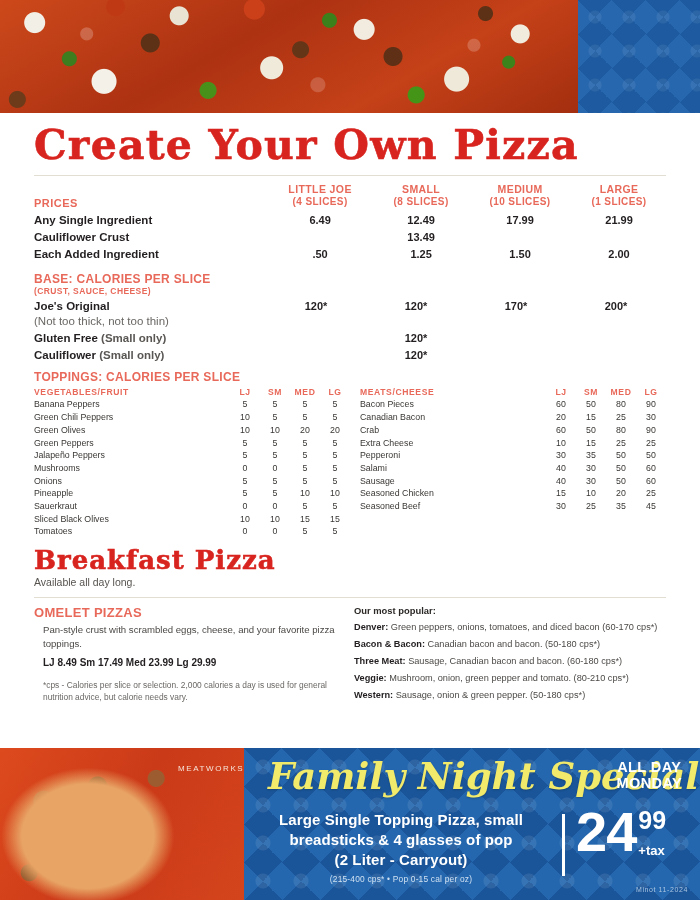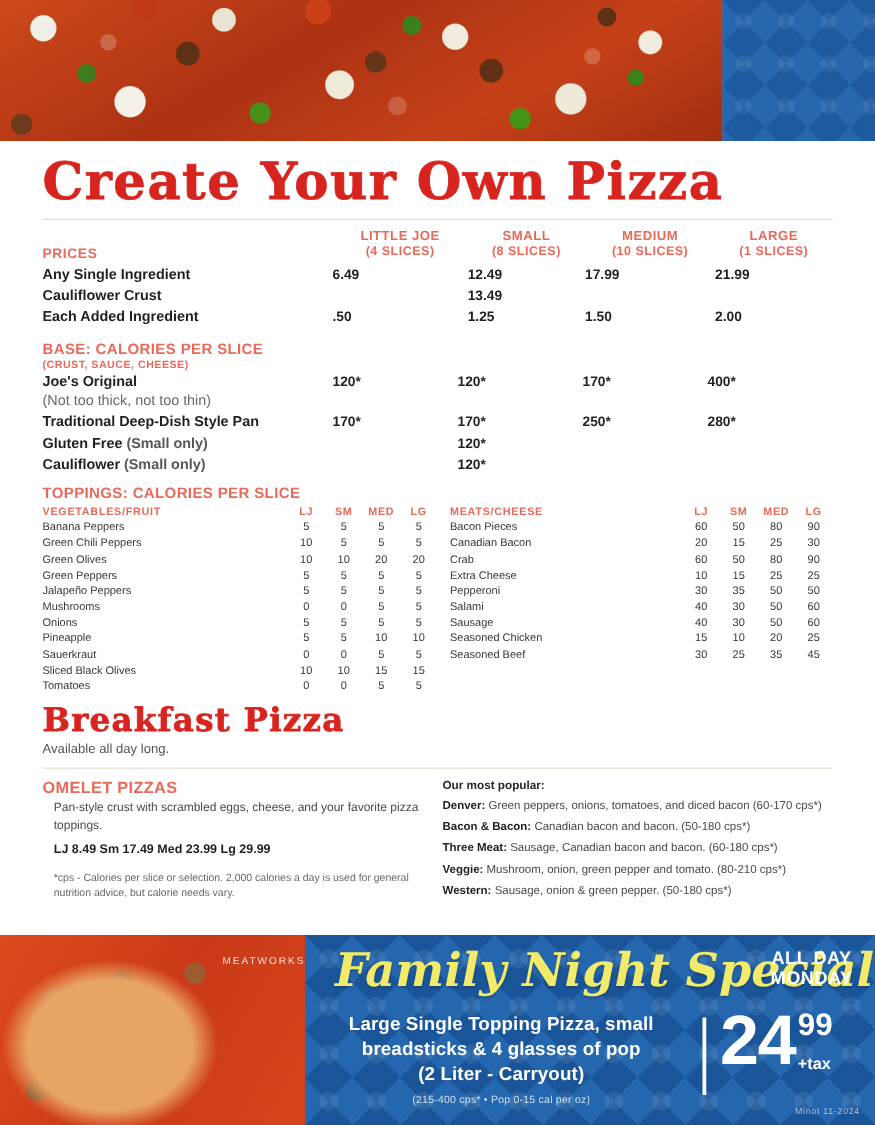--- a/index.html
+++ b/index.html
@@ -80,21 +80,21 @@
     color:#e8695a; font-size:10.5px; font-weight:700; letter-spacing:.4px;
     text-align:center; line-height:1.25; vertical-align:bottom; padding-bottom:3px;
   }
   .colhead .sub { display:block; font-size:10px; }
   .rowlabel-head {
     color:#e8695a; font-size:11px; font-weight:700; letter-spacing:.5px; text-align:left;
     vertical-align:bottom; padding-bottom:3px;
   }
   td.rl { font-size:11.5px; font-weight:700; color:#231f20; text-align:left; padding:2.5px 0; white-space:nowrap;}
   td.rl .light { font-weight:700; color:#595653; }
-  td.num { font-size:11px; font-weight:700; color:#231f20; text-align:left; padding:2.5px 0; }
+  td.num { font-size:11px; font-weight:700; color:#231f20; text-align:center; padding:2.5px 0; }
   tr.sub td.rl { font-weight:400; color:#6a6764; padding-top:0; }
 
   .sec-head { color:#e8695a; font-size:12px; font-weight:700; letter-spacing:.3px; margin-top:9px; }
   .sec-sub { color:#e8695a; font-size:8.5px; font-weight:700; letter-spacing:.4px; margin-bottom:2px; }
 
   
   .toppings { display:flex; gap:0; margin-top:3px; }
   .topcol { width:50%; }
   .topcol.right { padding-left:10px; }
   table.tgrid { width:100%; border-collapse:collapse; }
@@ -252,35 +252,28 @@
     <div class="sec-head">BASE: CALORIES PER SLICE</div>
     <div class="sec-sub">(CRUST, SAUCE, CHEESE)</div>
 
     <table class="grid">
       <tbody>
         <tr>
           <td class="rl" style="width:232px">Joe's Original</td>
           <td class="num">120*</td>
           <td class="num">120*</td>
           <td class="num">170*</td>
-          <td class="num">400*</td>
+          <td class="num">200*</td>
         </tr>
         <tr class="sub">
           <td class="rl">(Not too thick, not too thin)</td>
           <td class="num"></td>
             <td class="num"></td>
           <td class="num"></td>
             <td class="num"></td>
-        </tr>
-        <tr>
-          <td class="rl">Traditional Deep-Dish Style Pan</td>
-          <td class="num">170*</td>
-          <td class="num">170*</td>
-          <td class="num">250*</td>
-          <td class="num">280*</td>
         </tr>
         <tr>
           <td class="rl"><span>Gluten Free</span> <span class="light">(Small only)</span></td>
           <td class="num"></td>
           <td class="num">120*</td>
           <td class="num"></td>
           <td class="num"></td>
         </tr>
         <tr>
           <td class="rl"><span>Cauliflower</span> <span class="light">(Small only)</span></td>

